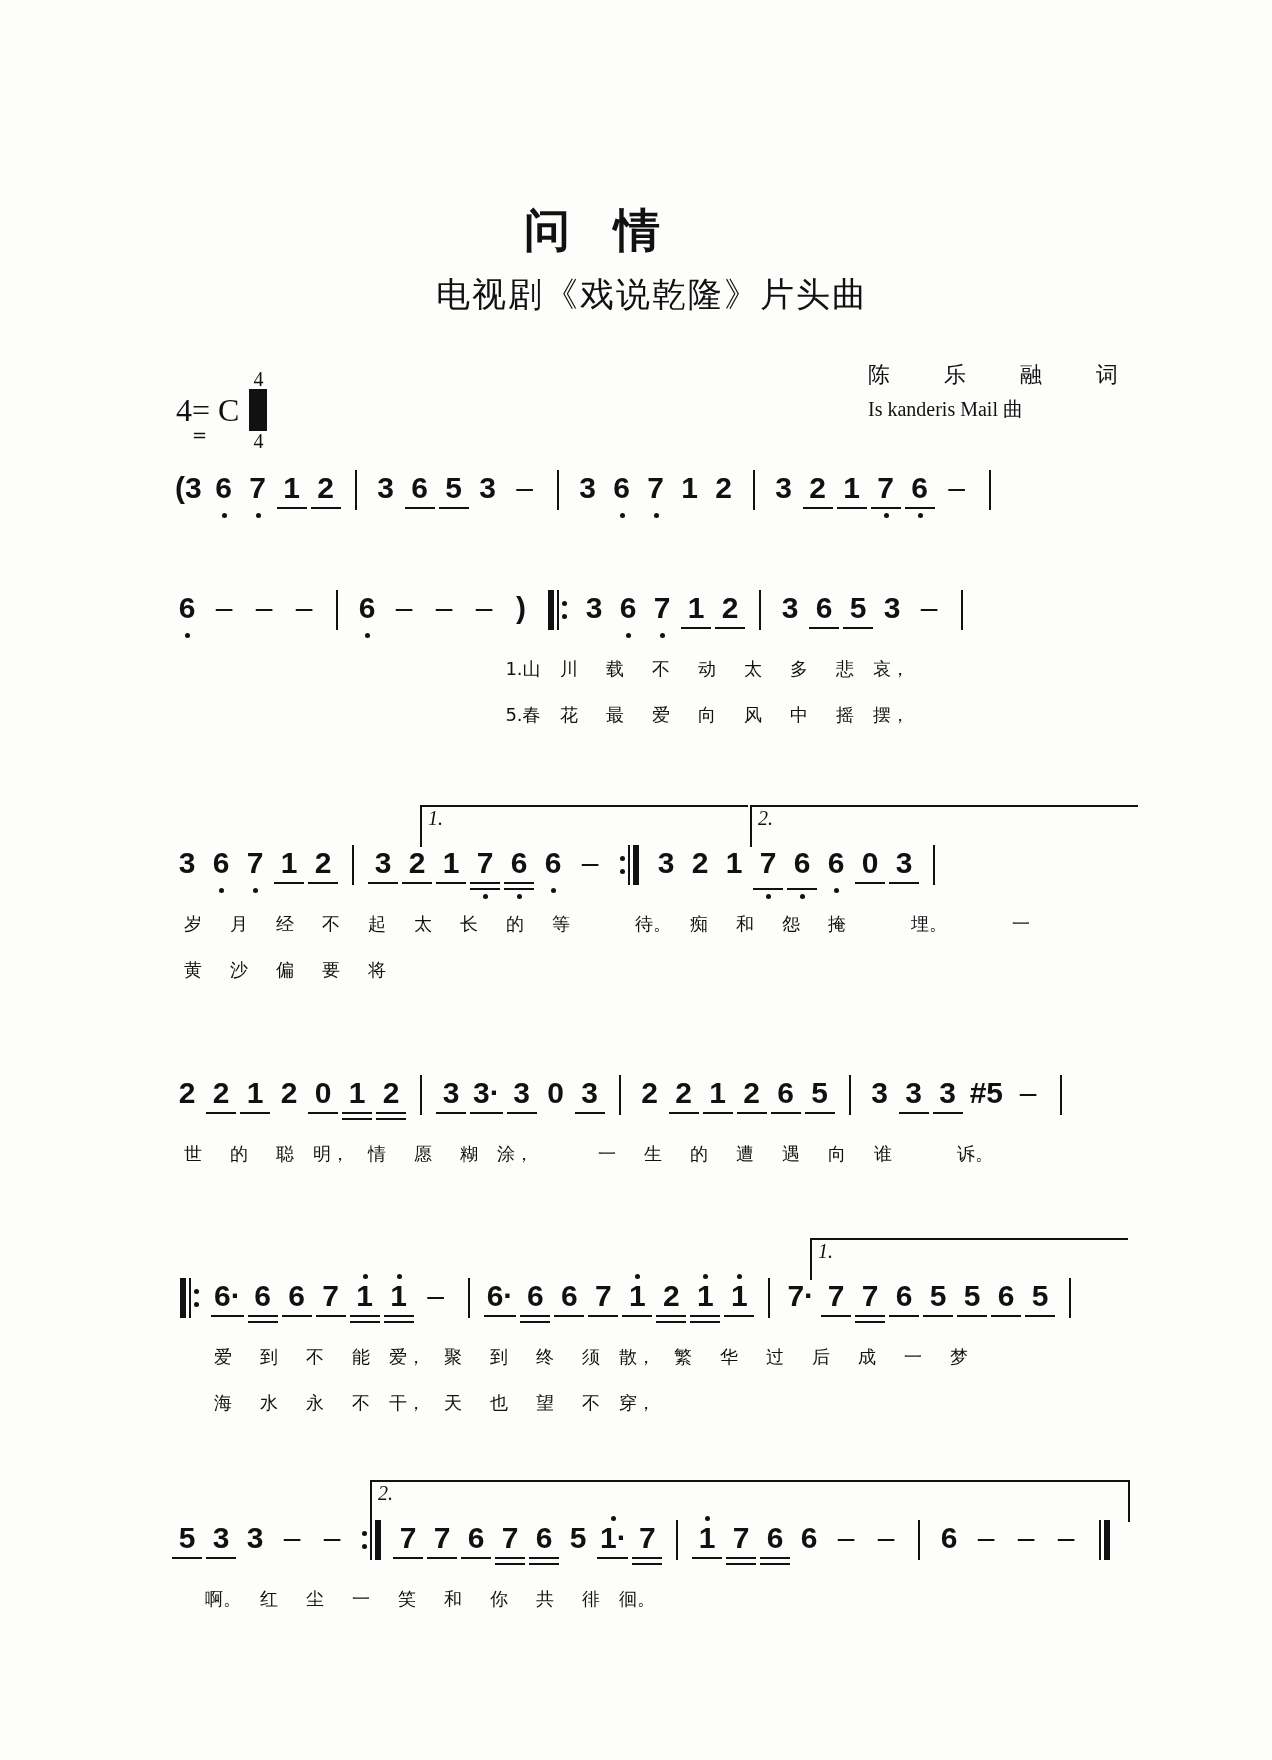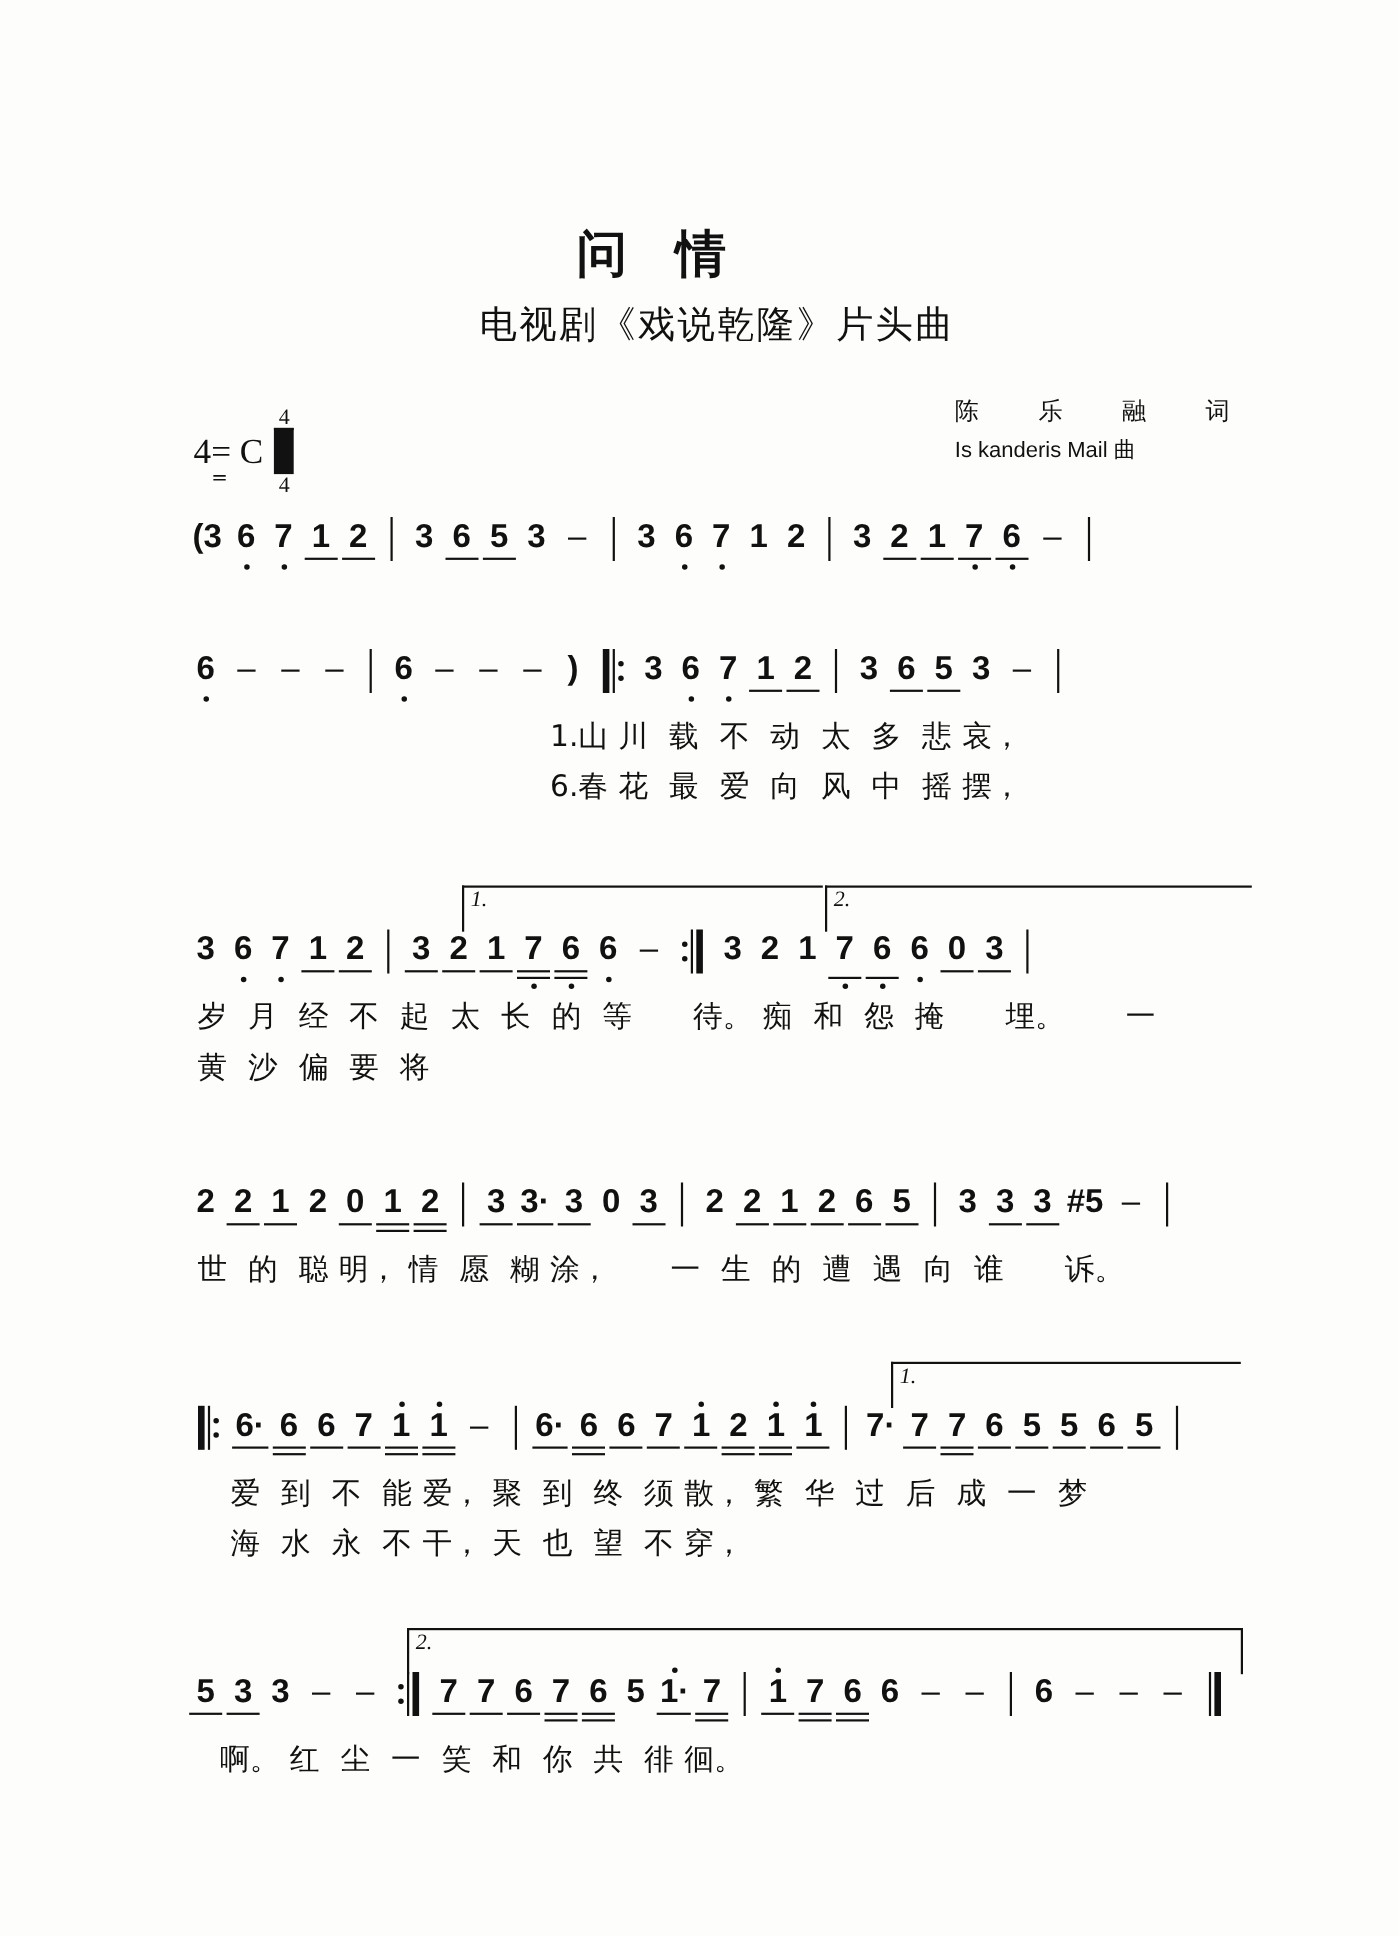--- a/index.html
+++ b/index.html
@@ -26,41 +26,41 @@
     font-family: "Liberation Serif", serif; font-size: 32px;
     display: flex; align-items: center; gap: 10px;
   }
   .frac { display: inline-flex; flex-direction: column; align-items: center; font-size: 20px; line-height: 18px; }
   .frac .bar { width: 18px; border-top: 2px solid #111; margin: 1px 0; }
   .keymark { position: absolute; left: 192px; top: 424px; font-size: 18px; }
   .credits {
     position: absolute; left: 868px; top: 358px; font-size: 22px; line-height: 34px;
   }
   .credits .lyr { letter-spacing: 0; display: flex; justify-content: space-between; width: 250px; }
-  .credits .mus { font-family: Liberation Sans, sans-serif; font-size: 20px; }
+  .credits .mus { font-family: Liberation Serif, serif; font-size: 20px; }
 
   .sys { position: absolute; left: 170px; width: 950px; }
   .notes {
     display: flex; align-items: flex-start; height: 56px;
     font-family: "Liberation Sans", sans-serif; font-weight: bold; font-size: 30px;
   }
   .tok { position: relative; display: inline-block; text-align: center; min-width: 24px; padding: 0 5px; line-height: 36px; }
   .tok.u1::after { content: ""; position: absolute; left: 2px; right: 2px; bottom: -3px; border-bottom: 2px solid #111; }
   .tok.u2::before { content: ""; position: absolute; left: 2px; right: 2px; bottom: -9px; border-bottom: 2px solid #111; }
   .tok .ld { position: absolute; left: 50%; bottom: -12px; width: 5px; height: 5px; margin-left: -2px; border-radius: 50%; background: #111; }
   .tok.u2 .ld { bottom: -18px; }
   .tok .hd { position: absolute; left: 50%; top: -4px; width: 5px; height: 5px; margin-left: -2px; border-radius: 50%; background: #111; }
   .tok.dash { font-weight: normal; min-width: 30px; }
   .bar { display: inline-block; width: 2px; height: 40px; background: #111; margin: 0 12px; }
   .rep { display: inline-flex; align-items: center; height: 40px; margin: 0 10px; }
   .rep .thick { width: 6px; height: 40px; background: #111; }
   .rep .thin { width: 2px; height: 40px; background: #111; margin: 0 3px; }
   .rep .dots { display: flex; flex-direction: column; gap: 8px; }
   .rep .dots i { width: 5px; height: 5px; background: #111; border-radius: 50%; display: block; }
-  .lyrics { display: flex; font-size: 27px; height: 46px; align-items: center; }
+  .lyrics { display: flex; font-size: 18px; height: 46px; align-items: center; }
   .ly { display: inline-block; min-width: 46px; text-align: center; }
   .volta {
     position: absolute; border-top: 2px solid #111; border-left: 2px solid #111;
     height: 40px; font-family: "Liberation Serif", serif; font-style: italic; font-size: 20px; padding-left: 6px;
   }
   .volta.end { border-right: 2px solid #111; }
 </style>
 </head>
 <body>
 
@@ -154,21 +154,21 @@
       <span class="ly">川</span>
       <span class="ly">载</span>
       <span class="ly">不</span>
       <span class="ly">动</span>
       <span class="ly">太</span>
       <span class="ly">多</span>
       <span class="ly">悲</span>
       <span class="ly">哀，</span>
     </div>
     <div class="lyrics" style="padding-left: 330px;">
-      <span class="ly">6.春</span>
+      <span class="ly">5.春</span>
       <span class="ly">花</span>
       <span class="ly">最</span>
       <span class="ly">爱</span>
       <span class="ly">向</span>
       <span class="ly">风</span>
       <span class="ly">中</span>
       <span class="ly">摇</span>
       <span class="ly">摆，</span>
     </div>
   </div>

